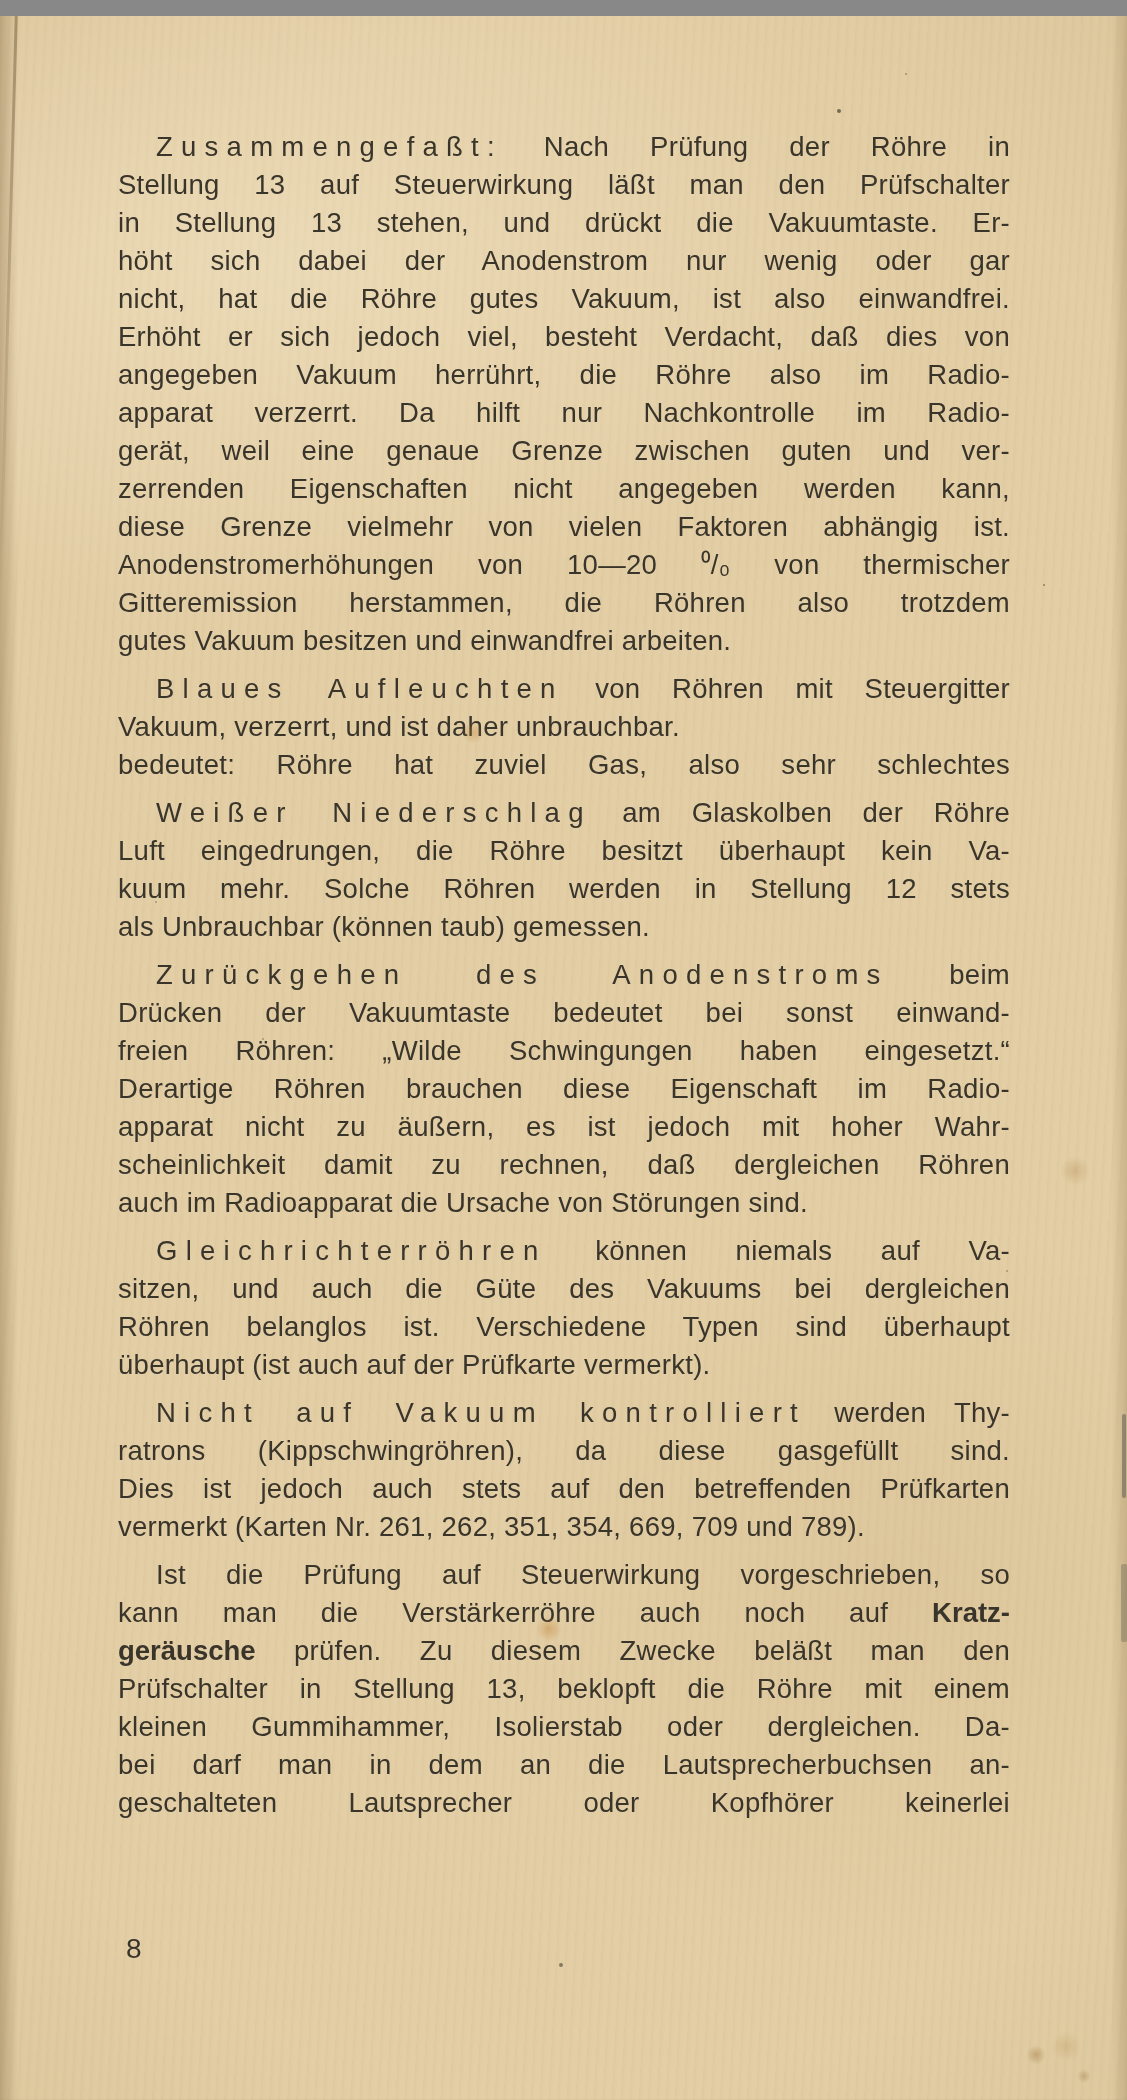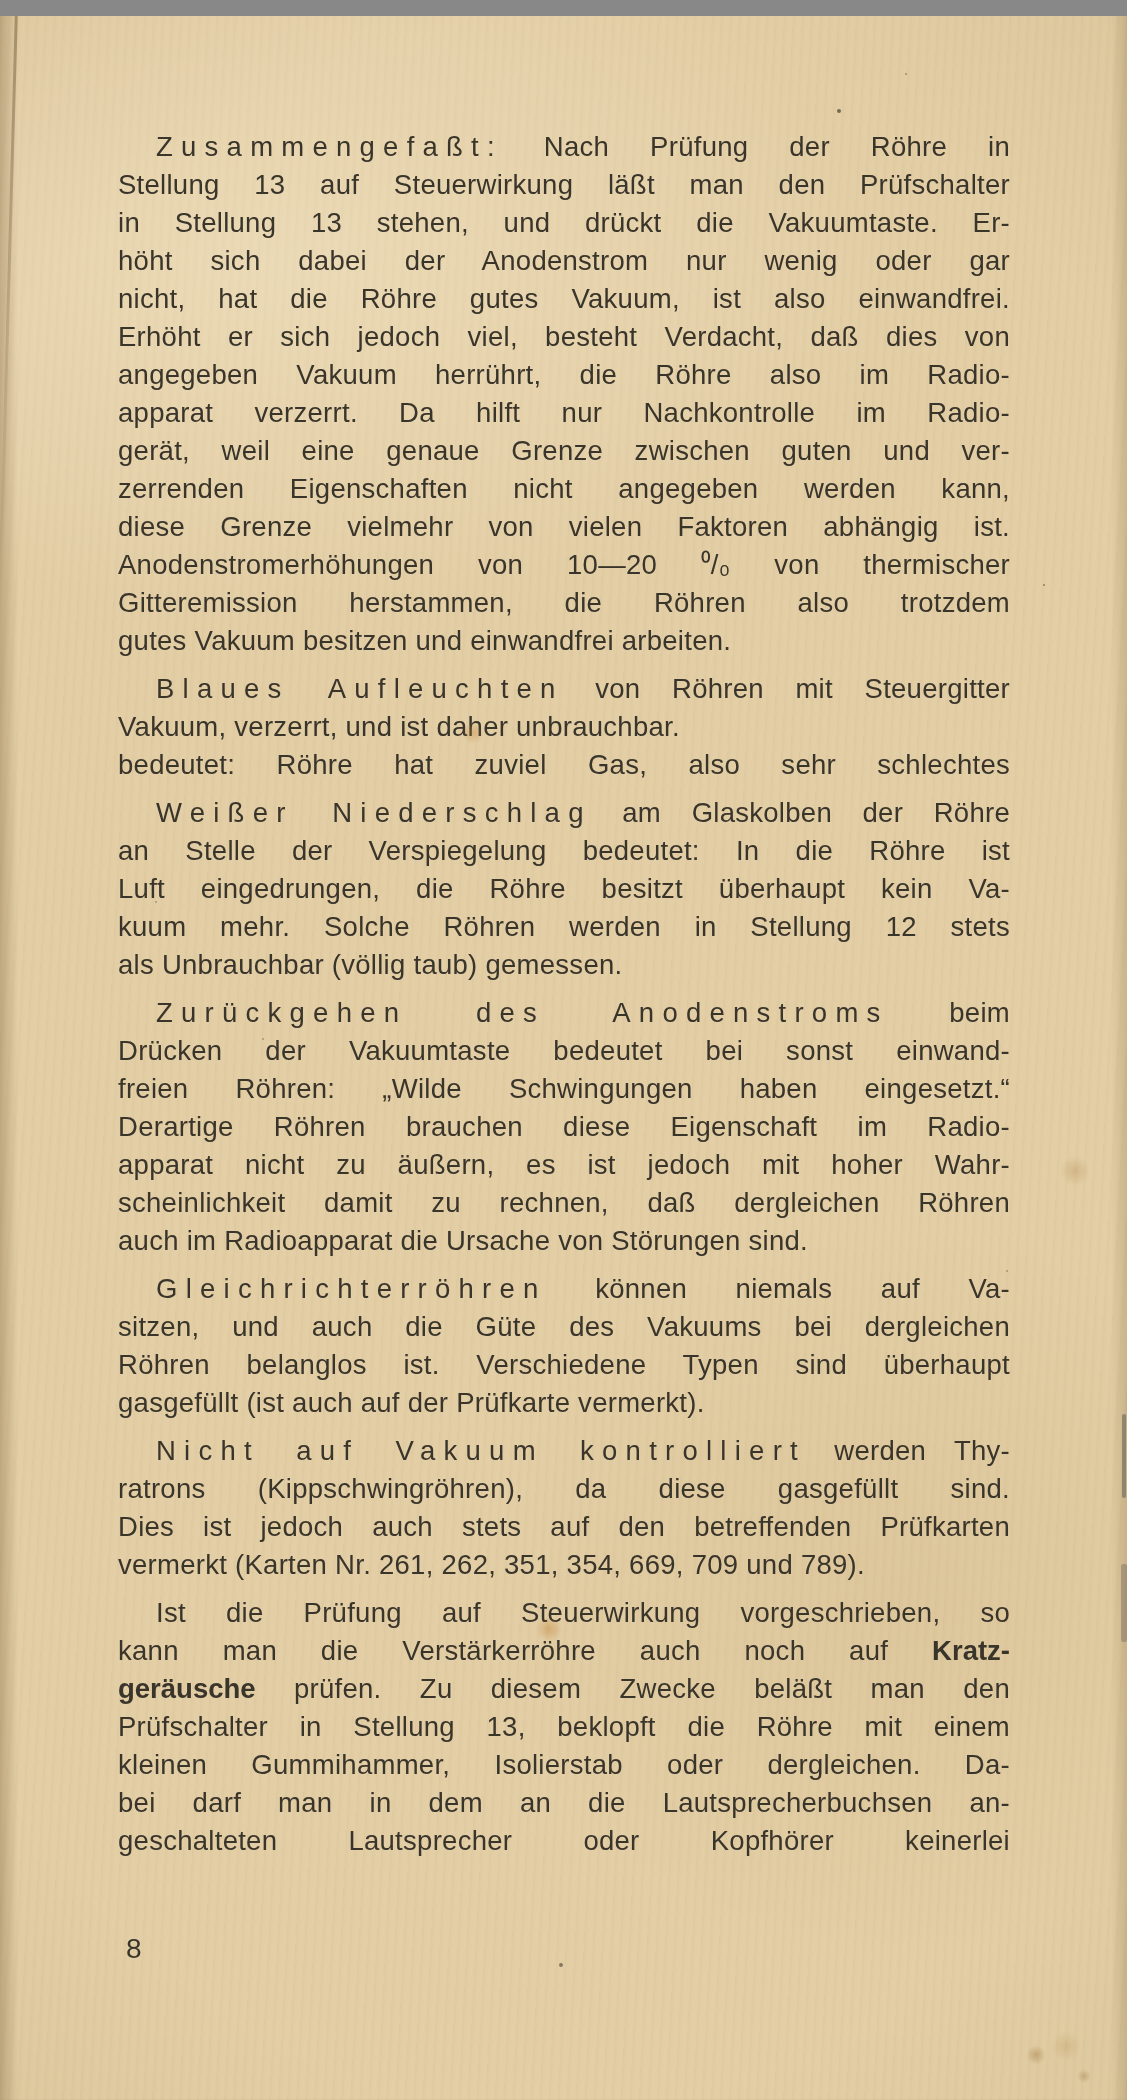--- a/index.html
+++ b/index.html
@@ -121,39 +121,38 @@
         <div class="line just"><span class="seg-n">Gitteremission herstammen, die Röhren also trotzdem</span></div>
         <div class="line"><span class="seg-n">gutes Vakuum besitzen und einwandfrei arbeiten.</span></div>
       </div>
       <div class="para">
         <div class="line just first"><span class="seg-sp">Blaues Aufleuchten</span><span class="seg-n"> von Röhren mit Steuergitter</span></div>
         <div class="line"><span class="seg-n">Vakuum, verzerrt, und ist daher unbrauchbar.</span></div>
         <div class="line just"><span class="seg-n">bedeutet: Röhre hat zuviel Gas, also sehr schlechtes</span></div>
       </div>
       <div class="para">
         <div class="line just first"><span class="seg-sp">Weißer Niederschlag</span><span class="seg-n"> am Glaskolben der Röhre</span></div>
-        <div class="line just"><span class="seg-n">an Stelle der Verspiegelung bedeutet: In die Röhre ist</span></div>
         <div class="line just"><span class="seg-n">Luft eingedrungen, die Röhre besitzt überhaupt kein Va-</span></div>
         <div class="line just"><span class="seg-n">kuum mehr. Solche Röhren werden in Stellung 12 stets</span></div>
-        <div class="line"><span class="seg-n">als Unbrauchbar (völlig taub) gemessen.</span></div>
+        <div class="line"><span class="seg-n">als Unbrauchbar (können taub) gemessen.</span></div>
       </div>
       <div class="para">
         <div class="line just first"><span class="seg-sp">Zurückgehen des Anodenstroms</span><span class="seg-n"> beim</span></div>
         <div class="line just"><span class="seg-n">Drücken der Vakuumtaste bedeutet bei sonst einwand-</span></div>
         <div class="line just"><span class="seg-n">freien Röhren: „Wilde Schwingungen haben eingesetzt.“</span></div>
         <div class="line just"><span class="seg-n">Derartige Röhren brauchen diese Eigenschaft im Radio-</span></div>
         <div class="line just"><span class="seg-n">apparat nicht zu äußern, es ist jedoch mit hoher Wahr-</span></div>
         <div class="line just"><span class="seg-n">scheinlichkeit damit zu rechnen, daß dergleichen Röhren</span></div>
         <div class="line"><span class="seg-n">auch im Radioapparat die Ursache von Störungen sind.</span></div>
       </div>
       <div class="para">
         <div class="line just first"><span class="seg-sp">Gleichrichterröhren</span><span class="seg-n"> können niemals auf Va-</span></div>
         <div class="line just"><span class="seg-n">sitzen, und auch die Güte des Vakuums bei dergleichen</span></div>
         <div class="line just"><span class="seg-n">Röhren belanglos ist. Verschiedene Typen sind überhaupt</span></div>
-        <div class="line"><span class="seg-n">gasgefüllt (ist auch auf der Prüfkarte vermerkt).</span></div>
+        <div class="line"><span class="seg-n">überhaupt (ist auch auf der Prüfkarte vermerkt).</span></div>
       </div>
       <div class="para">
         <div class="line just first"><span class="seg-sp">Nicht auf Vakuum kontrolliert</span><span class="seg-n"> werden Thy-</span></div>
         <div class="line just"><span class="seg-n">ratrons (Kippschwingröhren), da diese gasgefüllt sind.</span></div>
         <div class="line just"><span class="seg-n">Dies ist jedoch auch stets auf den betreffenden Prüfkarten</span></div>
         <div class="line"><span class="seg-n">vermerkt (Karten Nr. 261, 262, 351, 354, 669, 709 und 789).</span></div>
       </div>
       <div class="para">
         <div class="line just first"><span class="seg-n">Ist die Prüfung auf Steuerwirkung vorgeschrieben, so</span></div>
         <div class="line just"><span class="seg-n">kann man die Verstärkerröhre auch noch auf </span><span class="seg-b">Kratz-</span></div>

